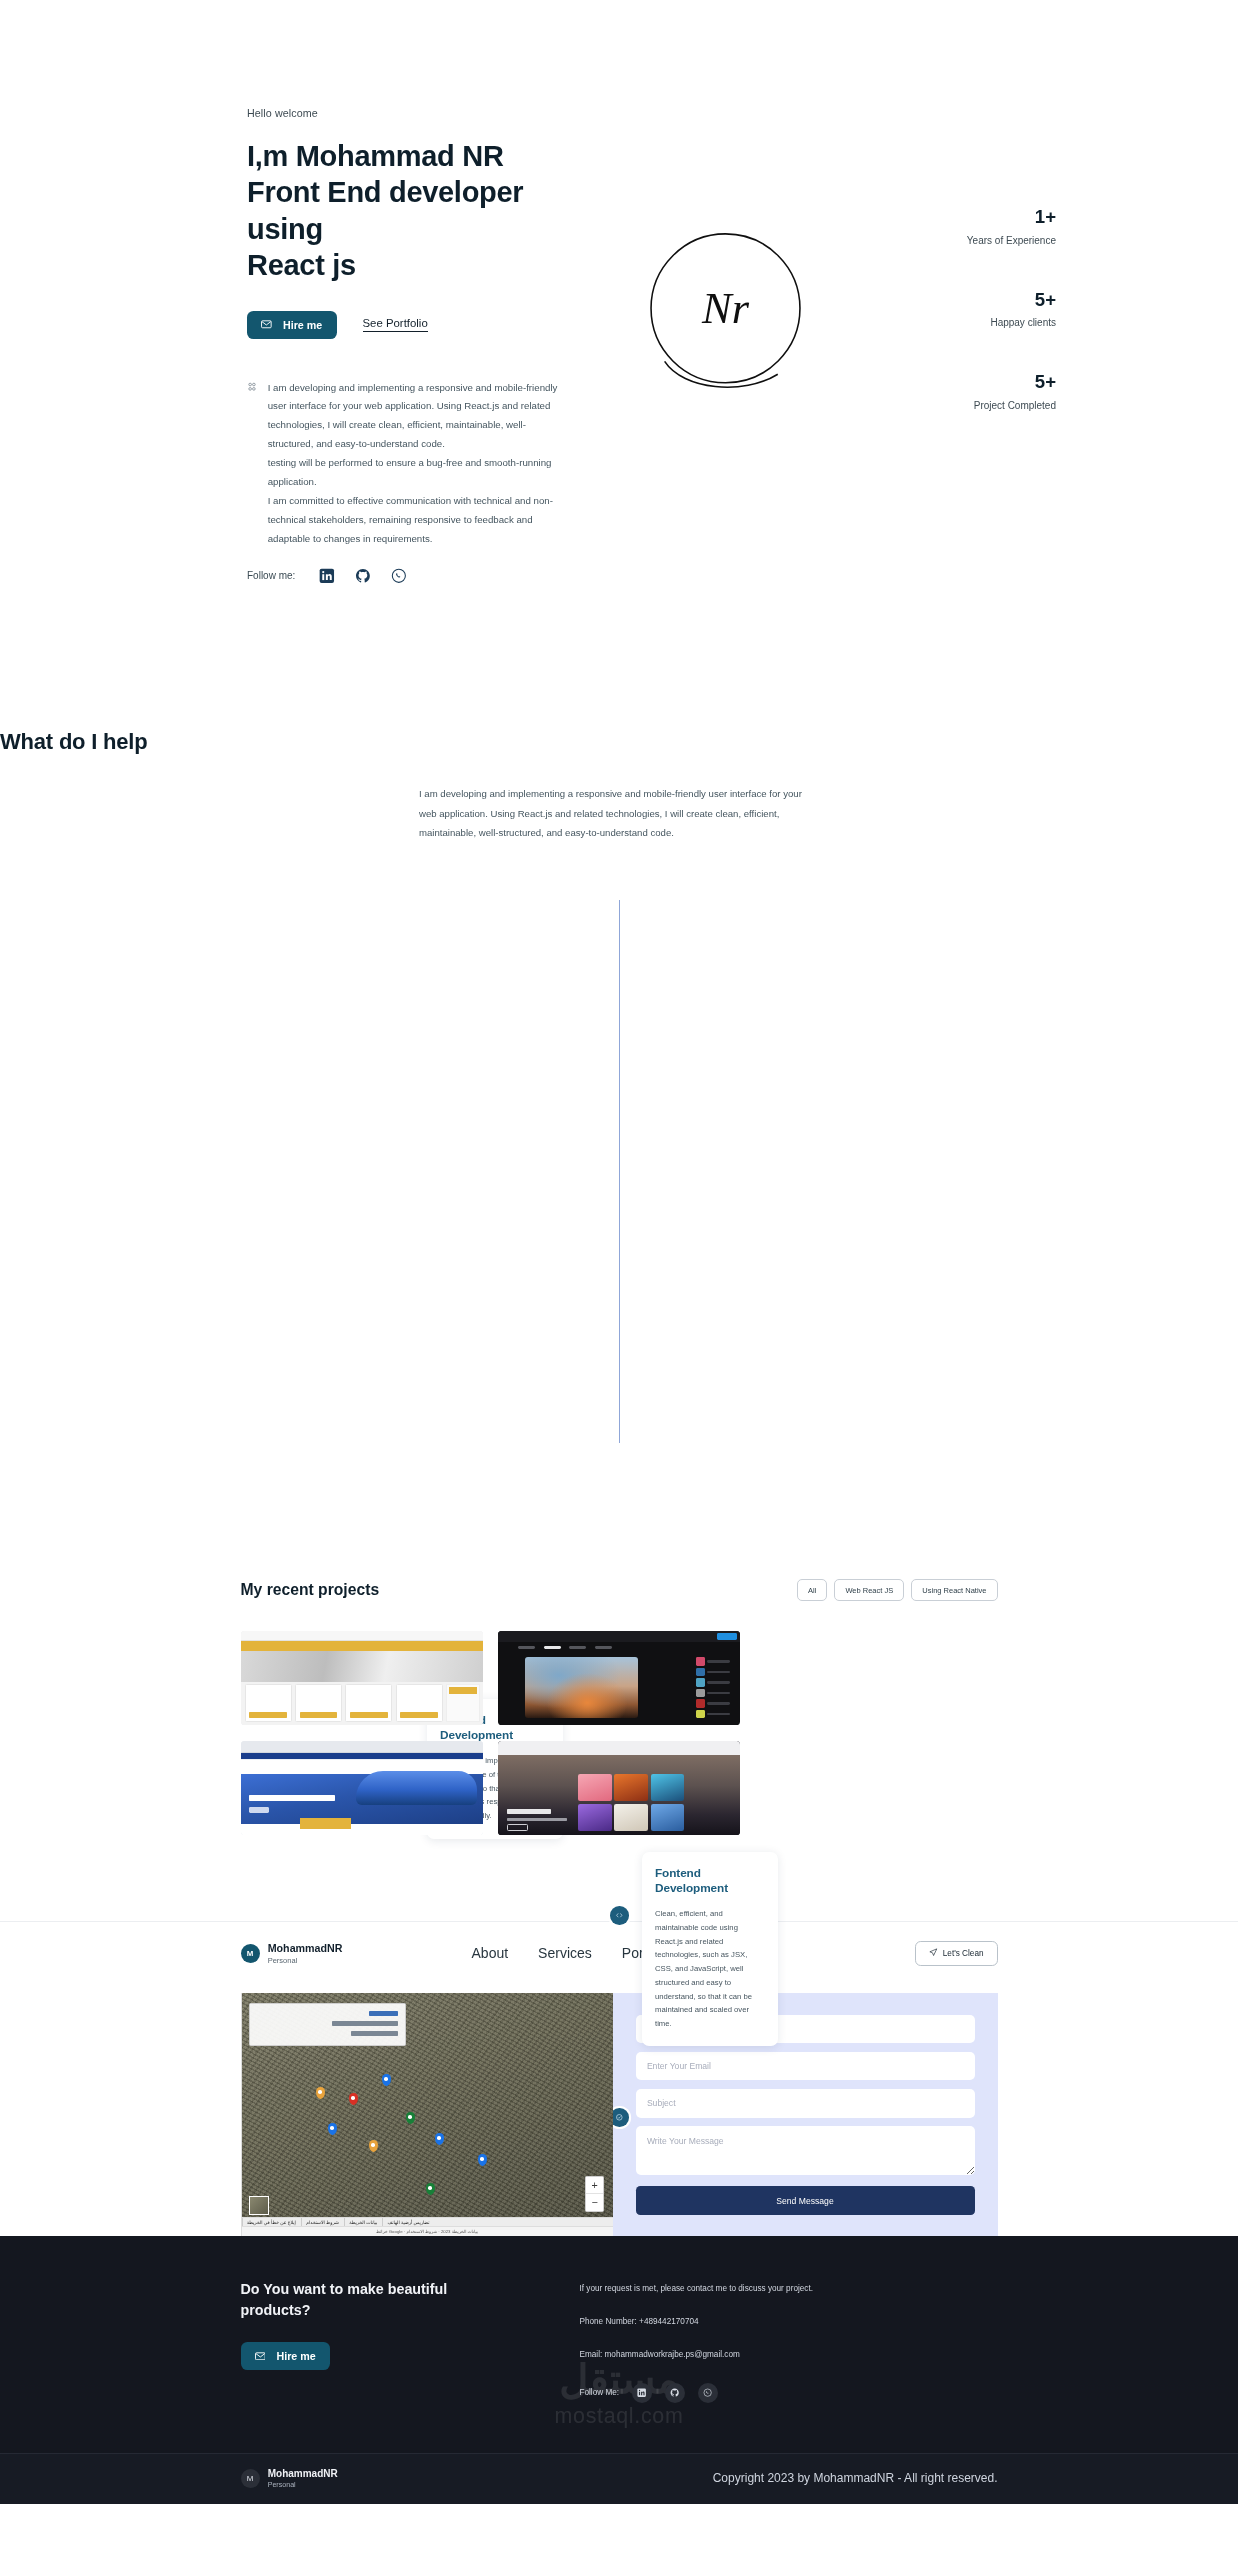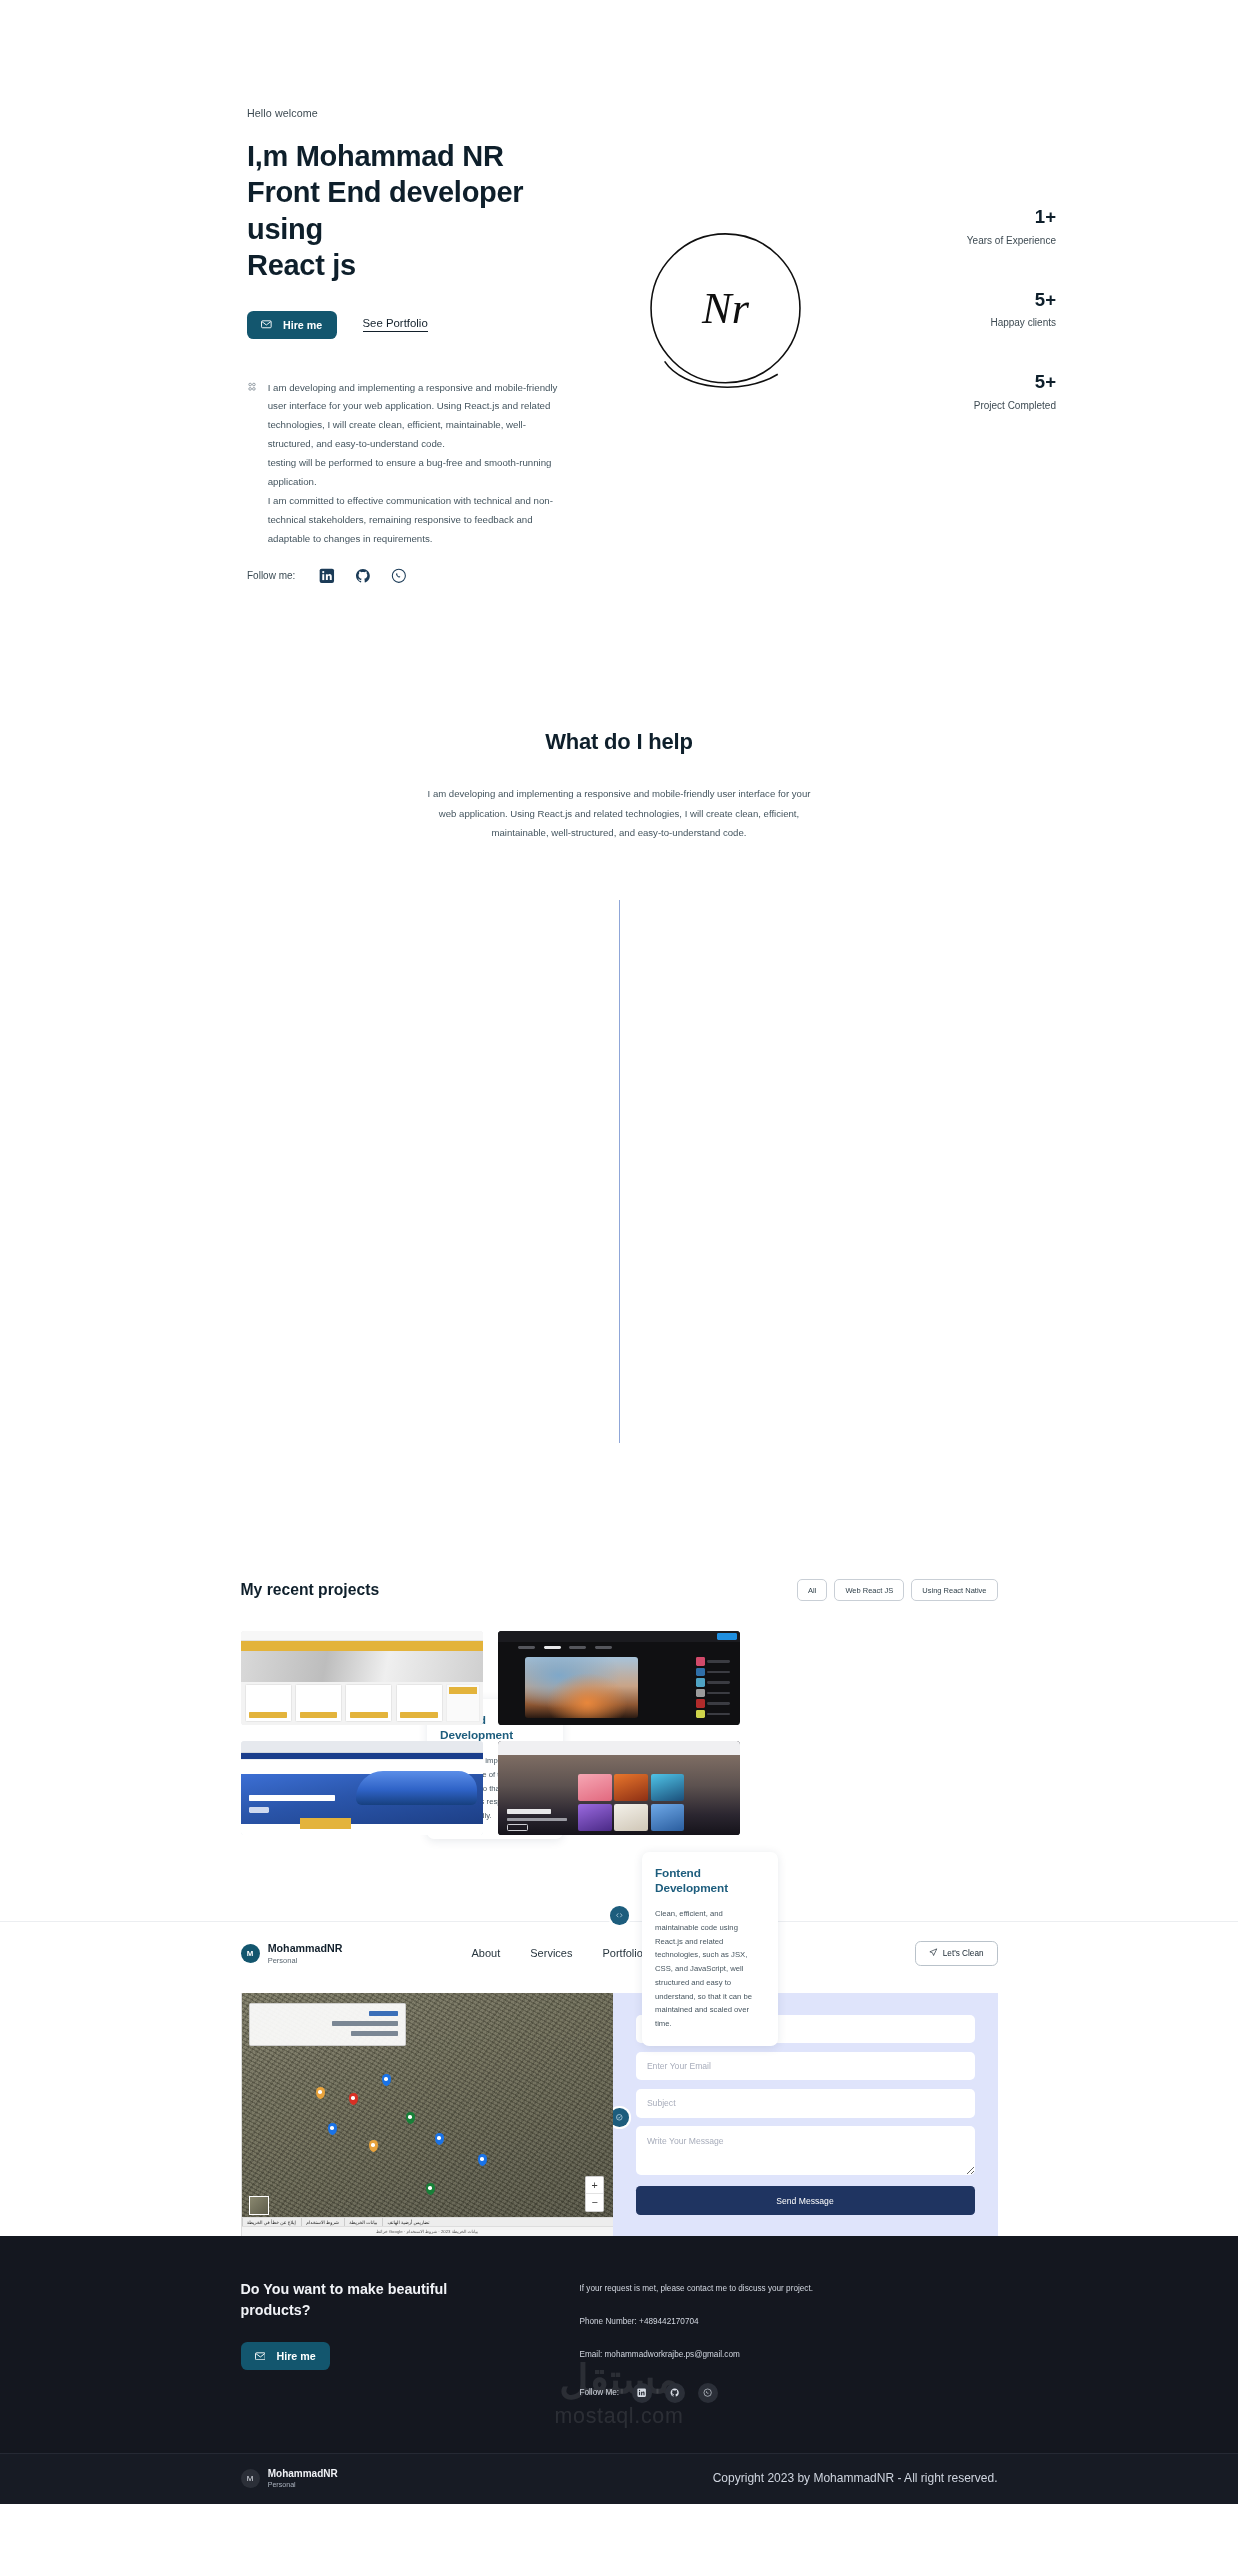--- a/index.html
+++ b/index.html
@@ -68,21 +68,21 @@
     width: 179px; height: 179px;
   }
 
   .hero-stats { position: absolute; right: 182px; top: 100px; text-align: right; }
   .stat { margin-bottom: 44px; }
   .stat:last-child { margin-bottom: 0; }
   .stat-num { font-size: 18.6px; font-weight: 700; color: #0e1f2b; line-height: 1.1; }
   .stat-label { font-size: 10px; color: #3d4a52; margin-top: 7.1px; }
 
   
-  .help { padding: 79px 0 0; text-align: center; }
+  .help { padding: 79px 0 0; text-align: left; }
   .help h2 { font-size: 22px; font-weight: 700; color: #0e1f2b; letter-spacing: -0.2px; }
   .help p {
     margin: 29px auto 0;
     width: 400px;
     font-size: 9.6px;
     line-height: 2.05;
     color: #44555f;
   }
 
   
@@ -234,21 +234,21 @@
   .brand { display: flex; align-items: center; gap: 7.9px; }
   .brand-badge {
     width: 19.3px; height: 19.3px; border-radius: 50%;
     background: #13566e; color: #fff;
     display: flex; align-items: center; justify-content: center;
     font-size: 7.9px; font-weight: 700;
   }
   .brand-name { font-size: 10.7px; font-weight: 700; color: #12202c; line-height: 1.15; }
   .brand-sub { font-size: 7.5px; color: #5a6771; margin-top: 1.4px; }
   .nav-links { display: flex; gap: 30px; margin-left: 129px; }
-  .nav-links a { font-size: 11px; color: #28363f; text-decoration: none; cursor: pointer; }
+  .nav-links a { font-size: 14px; color: #28363f; text-decoration: none; cursor: pointer; }
   .btn-talk {
     margin-left: auto;
     border: 0.7px solid #b9c2ca;
     background: #fff;
     border-radius: 5.7px;
     padding: 6.4px 13px;
     font-size: 8.2px;
     color: #16242f;
     display: inline-flex; align-items: center; gap: 5px;
     cursor: pointer;

